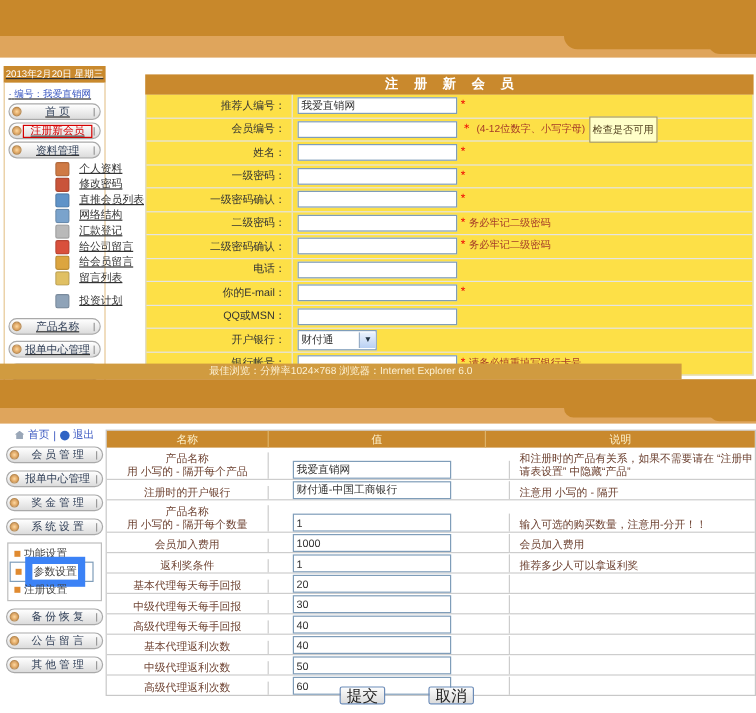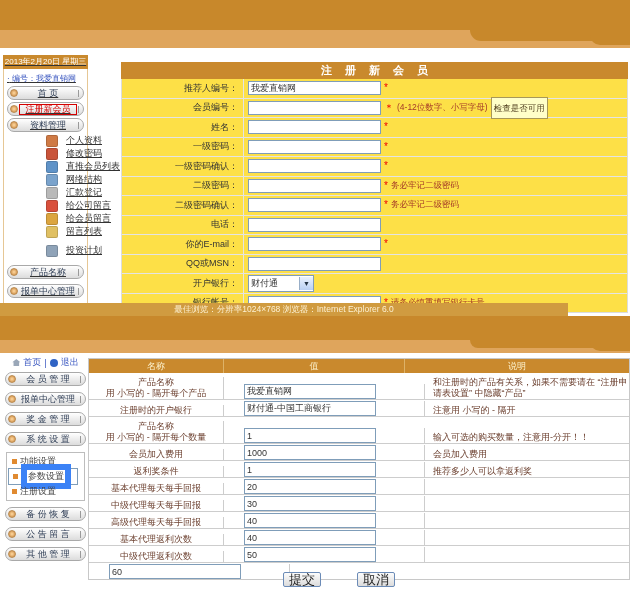--- a/index.html
+++ b/index.html
@@ -431,20 +431,23 @@
           <span>中级代理返利次数</span>
         </div>
       <div class="td c2">
           <input class="tin" value="50" style="">
         </div>
       <div class="td c3">
           <span></span>
         </div>
     </div>
     <div class="trow r2">
+      <div class="td c1">
+          <span>高级代理返利次数</span>
+        </div>
       <div class="td c2">
           <input class="tin" value="60" style="">
         </div>
       <div class="td c3">
           <span></span>
         </div>
     </div>
   </div>
 
   <button id="btn-submit" class="btn">提交</button>

